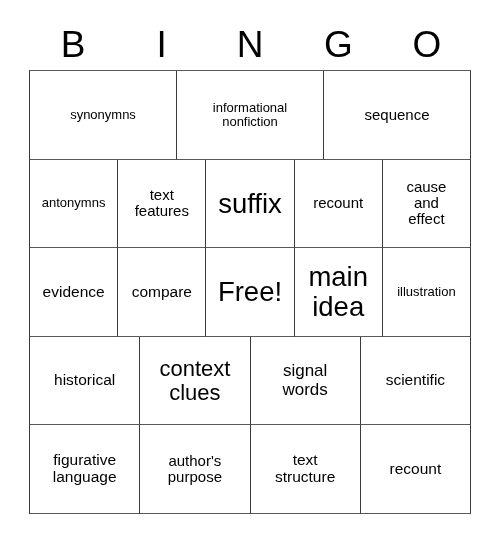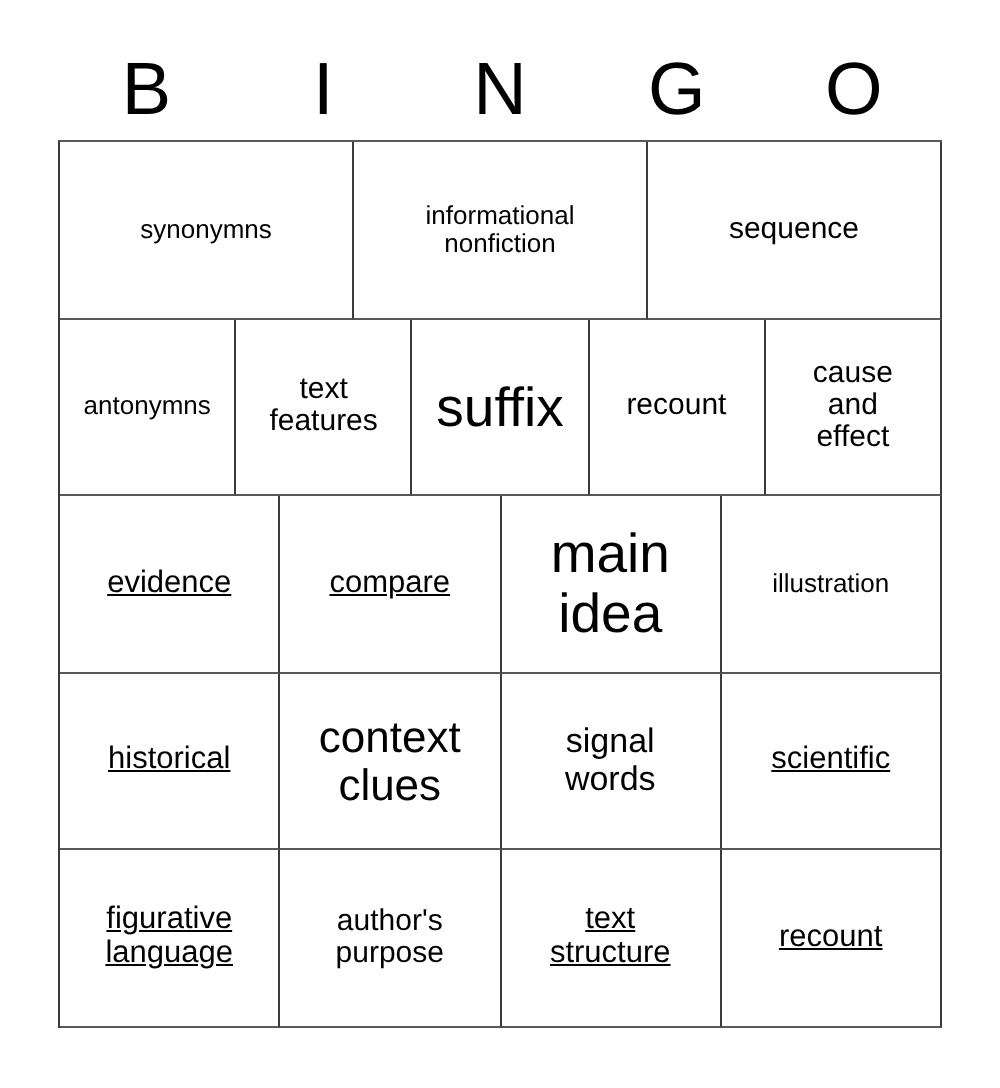--- a/index.html
+++ b/index.html
@@ -83,21 +83,21 @@
     width: 100%;
     text-align: center;
     line-height: 1.08;
     word-break: break-word;
     white-space: pre-line;
   }
 
   
   .fs-xs   { font-size: 11px; }
   .fs-sm   { font-size: 13px; }
-  .fs-md   { font-size: 15.5px; text-decoration: underline; }
+  .fs-md   { font-size: 15.5px; }
   .fs-lg   { font-size: 15px; }
   .fs-xl   { font-size: 22px; }
   .fs-2xl  { font-size: 17px; }
   .fs-3xl  { font-size: 27.5px; }
 </style>
 </head>
 <body>
 
 <div id="bingo-card">
 
@@ -146,20 +146,23 @@
     </div>
 
     <div class="bingo-row">
       <div class="bingo-cell">
           <span class="cell-text fs-md">evidence</span>
         </div>
       <div class="bingo-cell">
           <span class="cell-text fs-md">compare</span>
         </div>
       <div class="bingo-cell">
+          <span class="cell-text fs-3xl">Free!</span>
+        </div>
+      <div class="bingo-cell">
           <span class="cell-text fs-3xl">main
 idea</span>
         </div>
       <div class="bingo-cell">
           <span class="cell-text fs-sm">illustration</span>
         </div>
     </div>
 
     <div class="bingo-row">
       <div class="bingo-cell">

